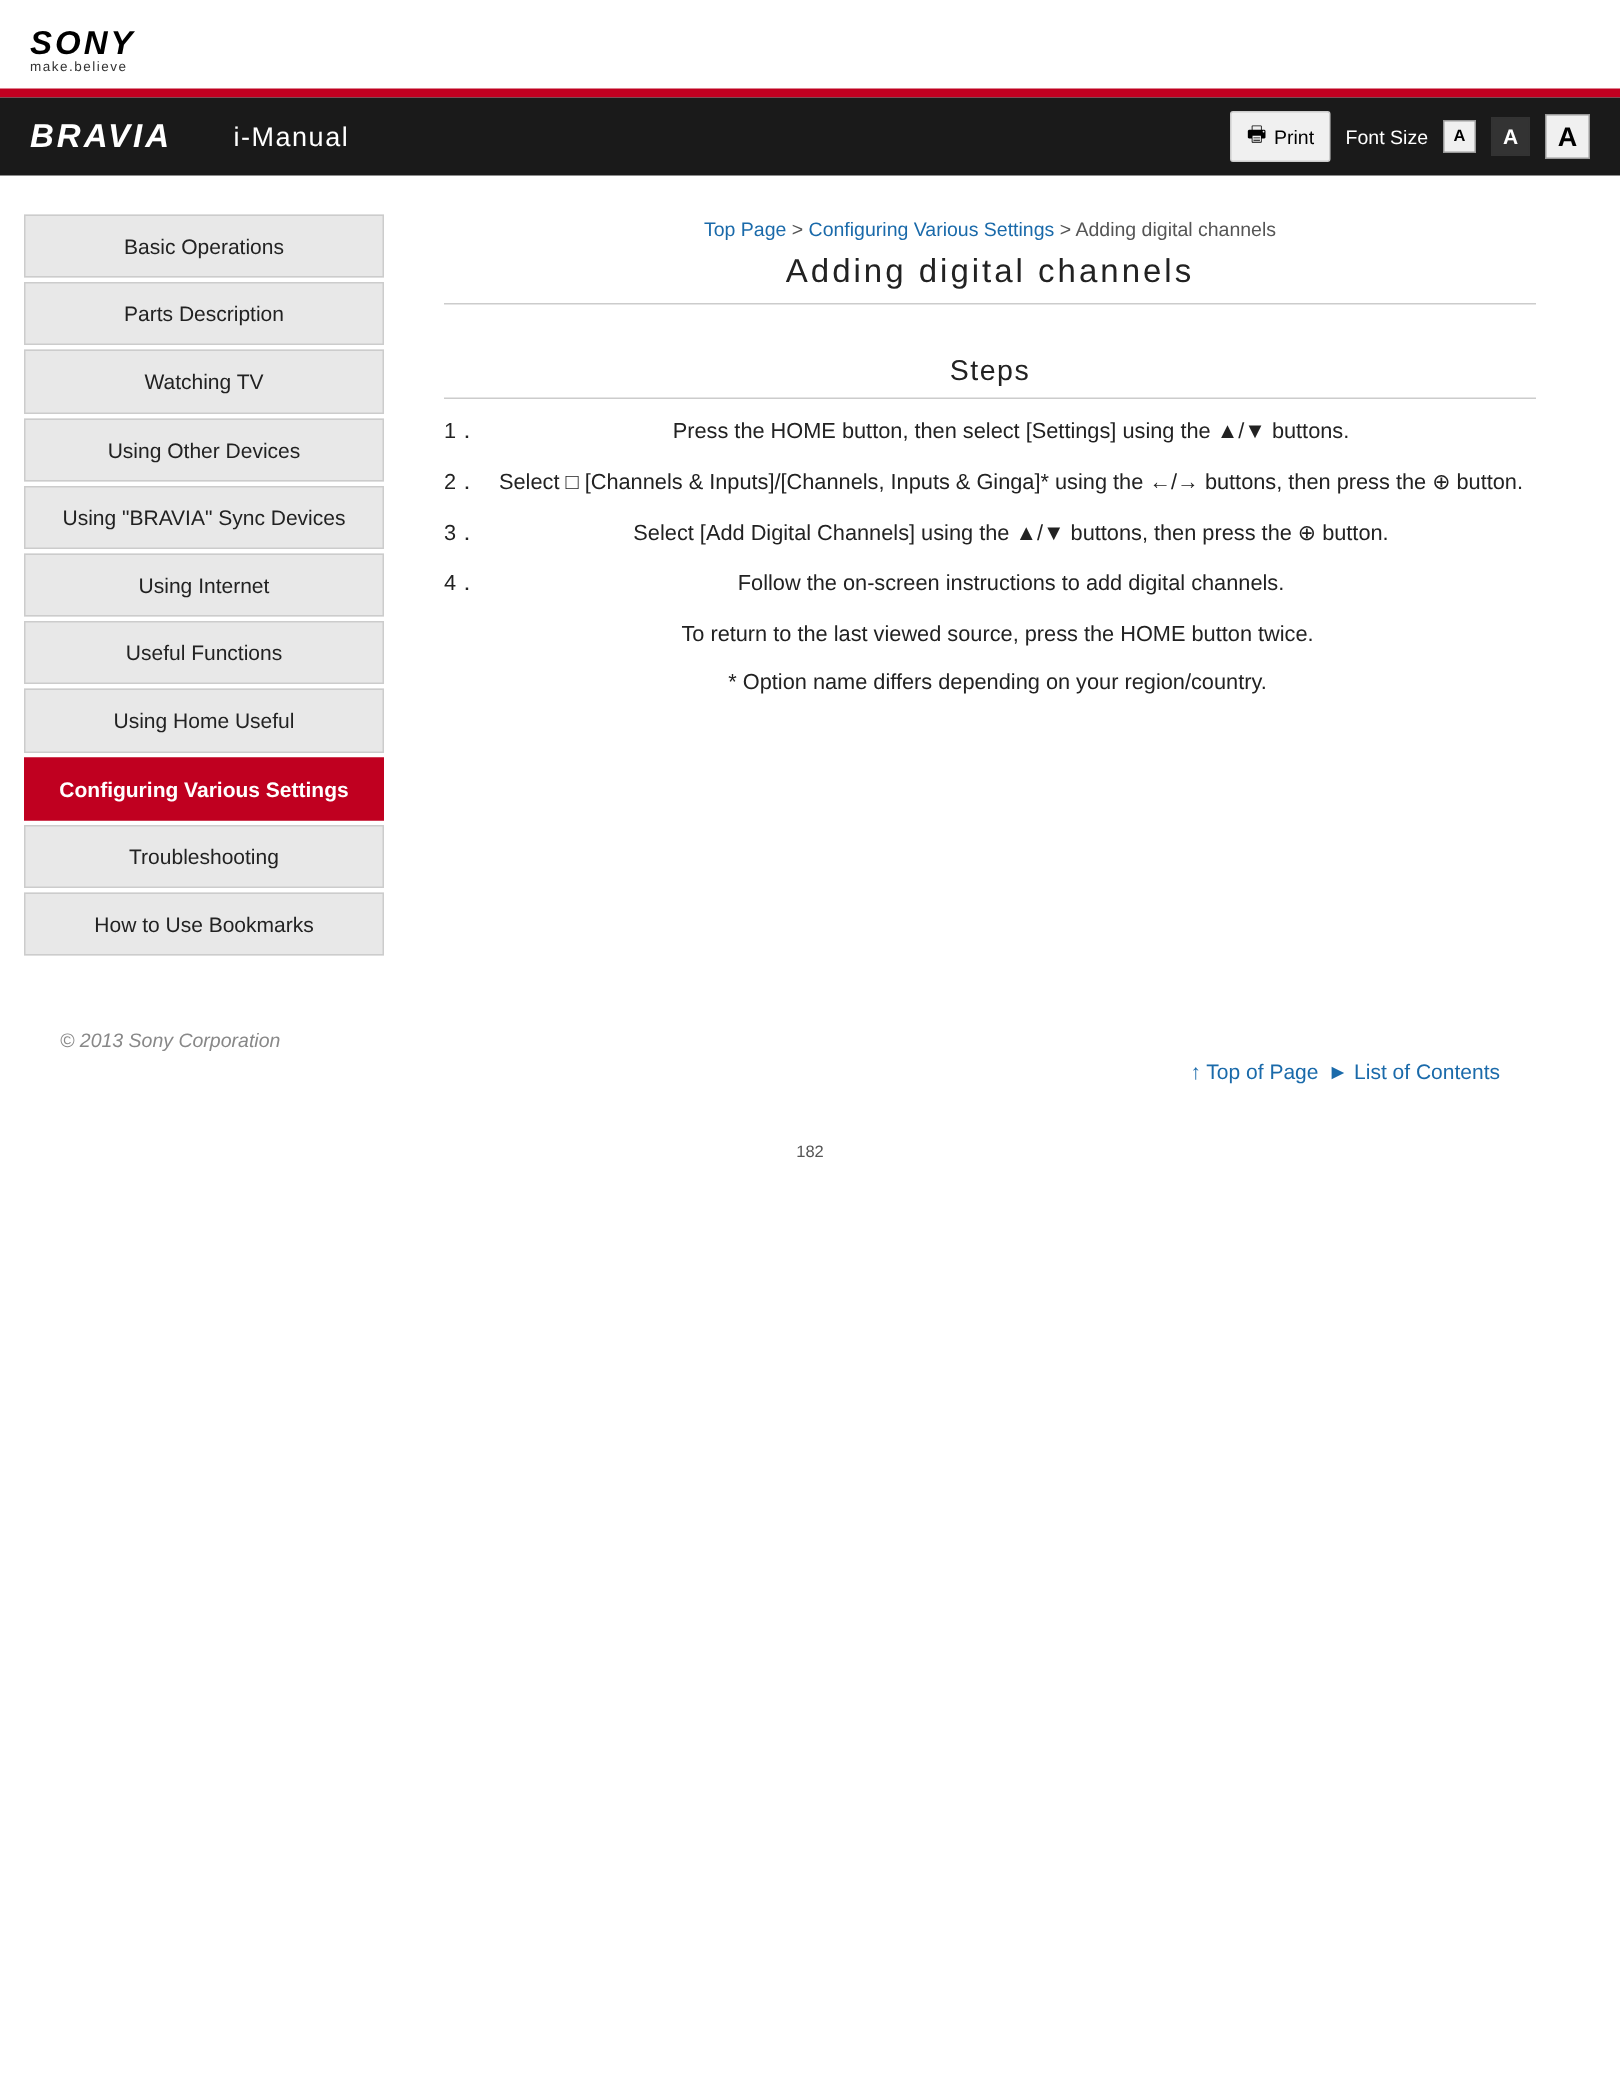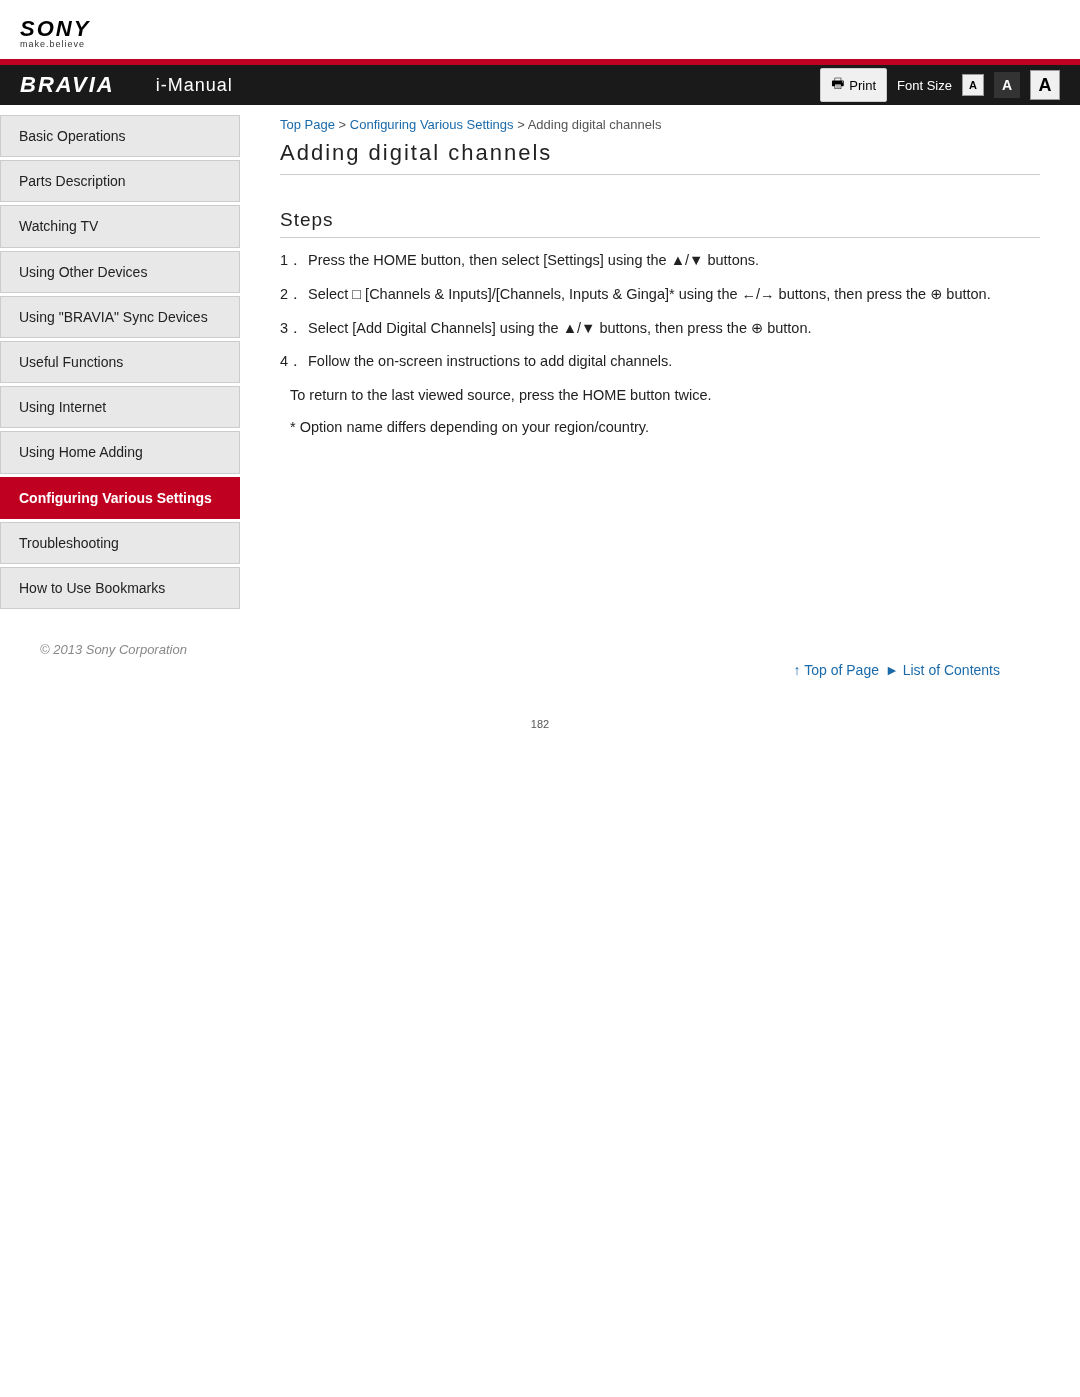--- a/index.html
+++ b/index.html
@@ -35,21 +35,21 @@
       letter-spacing: 1px;
     }
 
     
     .nav-bar {
       background: #1a1a1a;
       display: flex;
       align-items: center;
       justify-content: space-between;
       padding: 0 20px;
-      height: 40px;
+      height: 52px;
     }
     .nav-bar-left {
       display: flex;
       align-items: center;
       gap: 18px;
     }
     .bravia-logo {
       color: #fff;
       font-size: 22px;
       font-weight: 700;
@@ -95,21 +95,22 @@
       align-items: center;
       justify-content: center;
     }
     .font-btn-sm { width: 22px; height: 22px; font-size: 11px; }
     .font-btn-md { width: 26px; height: 26px; font-size: 14px; background: #333; color: #fff; border-color: #333; }
     .font-btn-lg { width: 30px; height: 30px; font-size: 18px; }
 
     
     .main-layout {
       display: flex;
-      padding: 0;
+      padding: 16px;
+      text-align: center;
     }
 
     
     .sidebar {
       width: 240px;
       min-width: 240px;
       padding: 10px 0;
       background: #fff;
       border-right: none;
     }
@@ -279,23 +280,23 @@
 </div>
 
 <div class="main-layout">
 
   <div class="sidebar">
     <div class="sidebar-item">Basic Operations</div>
     <div class="sidebar-item">Parts Description</div>
     <div class="sidebar-item">Watching TV</div>
     <div class="sidebar-item">Using Other Devices</div>
     <div class="sidebar-item">Using "BRAVIA" Sync Devices</div>
+    <div class="sidebar-item">Using Internet</div>
     <div class="sidebar-item">Useful Functions</div>
-    <div class="sidebar-item">Using Internet</div>
-    <div class="sidebar-item">Using Home Adding</div>
+    <div class="sidebar-item">Using Home Useful</div>
     <div class="sidebar-item active">Configuring Various Settings</div>
     <div class="sidebar-item">Troubleshooting</div>
     <div class="sidebar-item">How to Use Bookmarks</div>
   </div>
 
   <div class="content">
 
     <div class="breadcrumb">
       <a href="#">Top Page</a>
       <span> &gt; </span>

